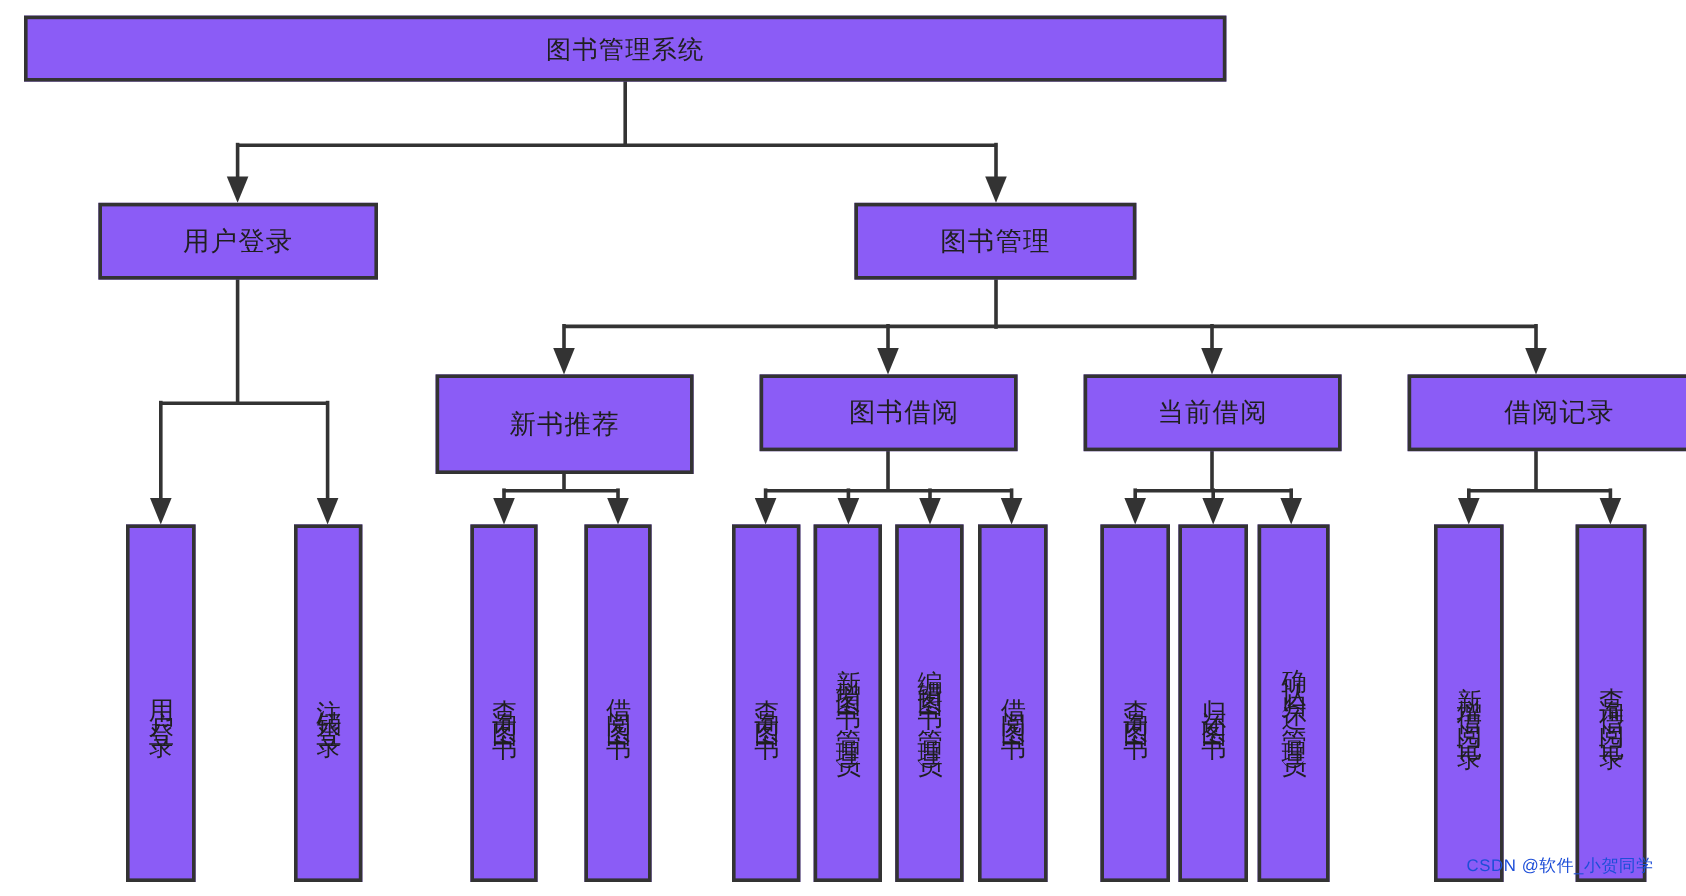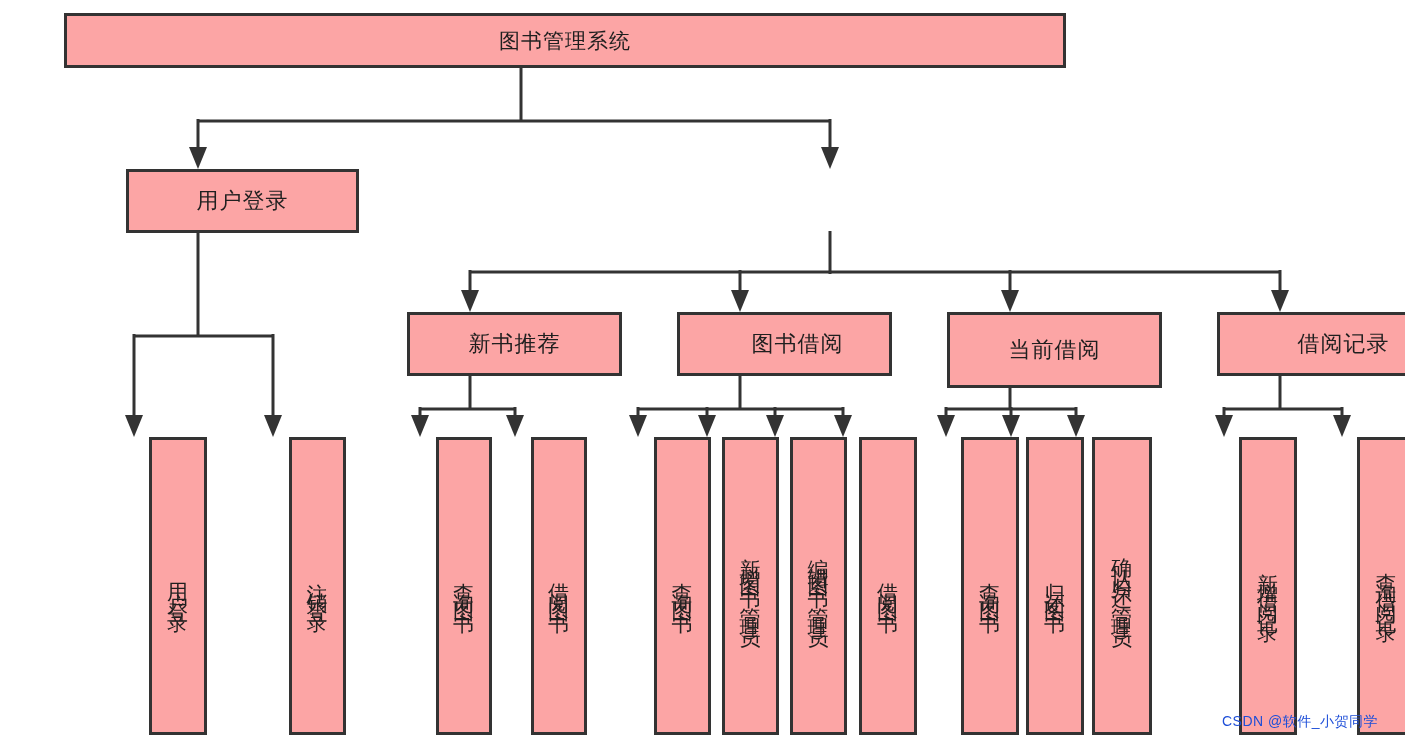--- a/index.html
+++ b/index.html
@@ -17,28 +17,27 @@
   }
   .connectors {
     position: absolute;
     left: 0; top: 0;
     width: 1405px;
     height: 747px;
   }
   .node {
     position: absolute;
     box-sizing: border-box;
-    background: #fca5a5;
+    background: #8b5cf6;
     border: 3px solid #333333;
     display: flex;
     align-items: center;
     justify-content: center;
     color: #1f1f1f;
     text-align: center;
-    margin-left: 44px;
   }
   .node.root  { font-size: 21px; letter-spacing: 1px; }
   .node.hnode { font-size: 22px; letter-spacing: 1px; }
   .node.leaf  { border-width: 3px; }
   .vtext {
     writing-mode: vertical-rl;
     text-orientation: mixed;
     font-size: 21px;
     letter-spacing: 10px;
     line-height: 1;
@@ -120,24 +119,25 @@
       <polygon points="1002,415 1020,415 1011,437"></polygon>
       <polygon points="1067,415 1085,415 1076,437"></polygon>
       <polygon points="1215,415 1233,415 1224,437"></polygon>
       <polygon points="1333,415 1351,415 1342,437"></polygon>
     </g>
   </svg>
 
   <div class="node root" style="left:20px; top:13px; width:1002px; height:55px;">图书管理系统</div>
 
   <div class="node hnode" style="left:82px; top:169px; width:233px; height:64px;">用户登录</div>
+  <div class="node hnode" style="left:712px; top:169px; width:235px; height:64px;">图书管理</div>
 
-  <div class="node hnode" style="left:363px; top:312px; width:215px; height:64px;">新书推荐</div>
+  <div class="node hnode" style="left:363px; top:312px; width:215px; height:83px;">新书推荐</div>
   <div class="node hnode" style="left:633px; top:312px; width:215px; height:64px;padding-left:26px;">图书借阅</div>
-  <div class="node hnode" style="left:903px; top:312px; width:215px; height:76px;">当前借阅</div>
+  <div class="node hnode" style="left:903px; top:312px; width:215px; height:64px;">当前借阅</div>
   <div class="node hnode" style="left:1173px; top:312px; width:253px; height:64px;">借阅记录</div>
 
   <div class="node leaf" style="left:105px; top:437px; width:58px; height:298px;">
     <span class="vtext">用户登录</span>
   </div>
   <div class="node leaf" style="left:245px; top:437px; width:57px; height:298px;">
     <span class="vtext">注销登录</span>
   </div>
 
   <div class="node leaf" style="left:392px; top:437px; width:56px; height:298px;">

